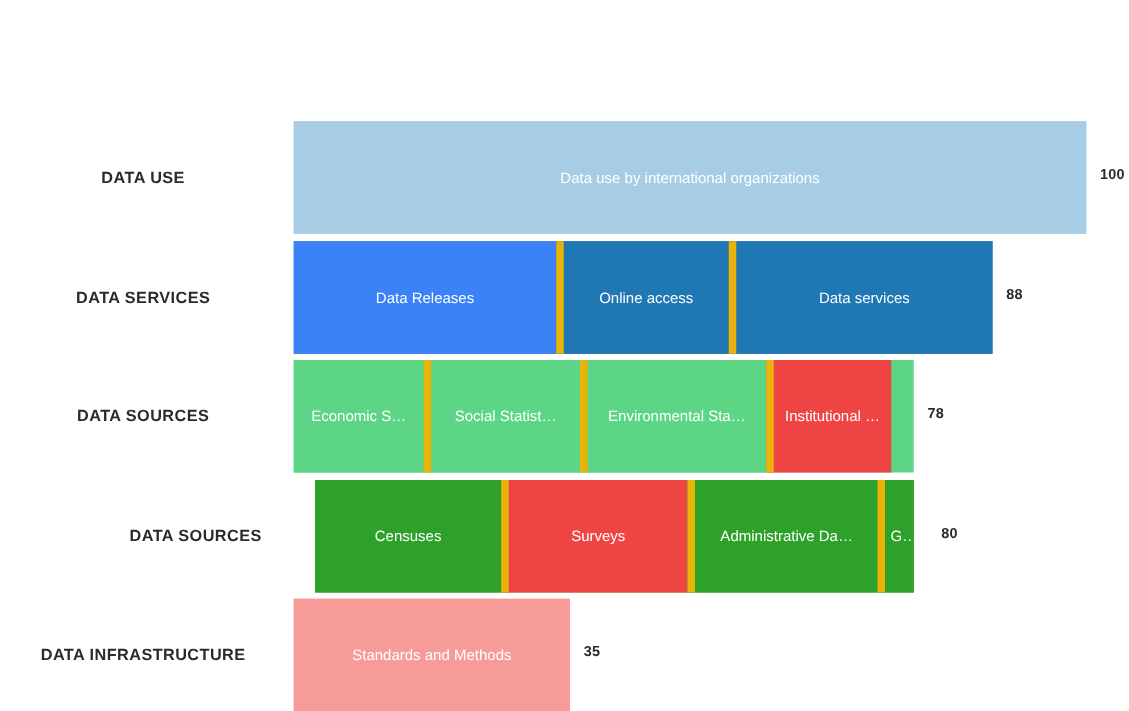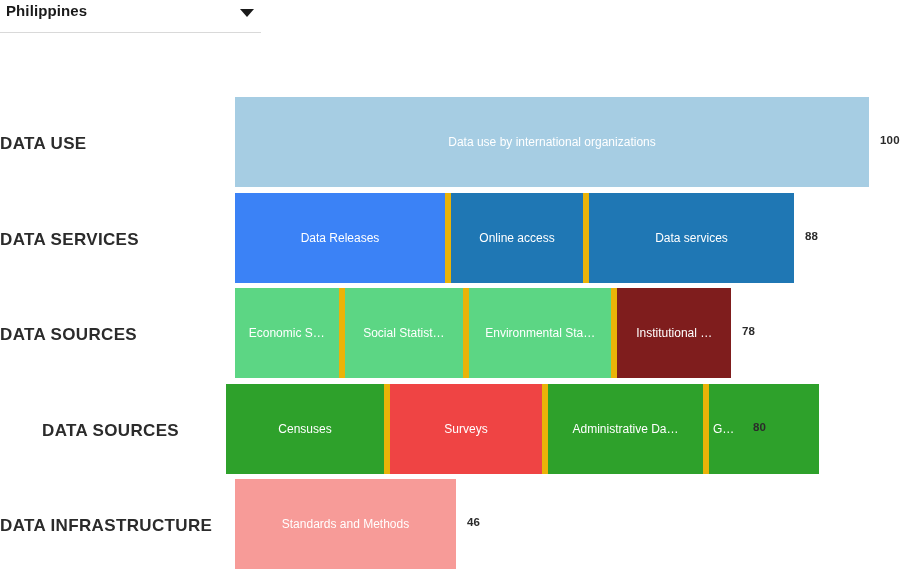--- a/index.html
+++ b/index.html
@@ -65,22 +65,22 @@
   }
   .row {
     position: absolute;
     left: 0;
     width: 903px;
   }
   .row-label {
     position: absolute;
     left: 0;
     width: 229px;
-    text-align: left;
-    font-size: 17px;
+    text-align: center;
+    font-size: 13px;
     font-weight: bold;
     color: #2b2b2b;
     letter-spacing: 0.35px;
     white-space: nowrap;
   }
   .bar {
     position: absolute;
     top: 0;
     height: 100%;
     display: flex;
@@ -115,24 +115,20 @@
     color: #2b2b2b;
     white-space: nowrap;
     letter-spacing: 0.2px;
   }
 </style>
 </head>
 <body>
 
 <div id="app">
 
-  <div class="selector">
-    <span class="selector-label">Philippines</span>
-    <span class="selector-caret"></span>
-  </div>
 
   <div class="chart" id="chart">
       <div class="row" style="top: 97px; height: 90px;">
         <div class="row-label" style="top: 37px;">DATA USE</div>
         <div class="bar" style="left: 235px; width: 634px; background: rgb(166, 205, 227);">
           <div class="seg" style="width: 634px; background: rgb(166, 205, 227);">
             <span class="seg-label">Data use by international organizations</span>
           </div>
         </div>
         <div class="row-value" style="left: 880px; top: 37px;">100</div>
@@ -157,29 +153,29 @@
         <div class="bar" style="left: 235px; width: 496px; background: rgb(92, 214, 132);">
           <div class="seg" style="width: 104px; background: rgb(92, 214, 132);">
             <span class="seg-label">Economic S…</span>
           </div>
           <div class="seg" style="width: 125px; background: rgb(92, 214, 132);">
             <span class="seg-label">Social Statist…</span>
           </div>
           <div class="seg" style="width: 149px; background: rgb(92, 214, 132);">
             <span class="seg-label">Environmental Sta…</span>
           </div>
-          <div class="seg" style="width: 120px; background: #7f1d1d;">
+          <div class="seg" style="width: 100px; background: #ef4444;">
             <span class="seg-label">Institutional …</span>
           </div>
         </div>
         <div class="row-value" style="left: 742px; top: 37px;">78</div>
       </div>
       <div class="row" style="top: 383.5px; height: 90px;">
         <div class="row-label" style="top: 37px; padding-left: 42px;">DATA SOURCES</div>
-        <div class="bar" style="left: 226px; width: 593px; background: rgb(46, 161, 43);">
+        <div class="bar" style="left: 252px; width: 479px; background: rgb(46, 161, 43); justify-content: center;">
           <div class="seg" style="width: 158px; background: rgb(46, 161, 43);">
             <span class="seg-label">Censuses</span>
           </div>
           <div class="seg" style="width: 158px; background: #ef4444;">
             <span class="seg-label">Surveys</span>
           </div>
           <div class="seg" style="width: 161px; background: rgb(46, 161, 43);">
             <span class="seg-label">Administrative Da…</span>
           </div>
           <div class="seg" style="width: 30px; background: rgb(46, 161, 43);">
@@ -188,17 +184,17 @@
         </div>
         <div class="row-value" style="left: 753px; top: 37px;">80</div>
       </div>
       <div class="row" style="top: 479px; height: 90px;">
         <div class="row-label" style="top: 37px;">DATA INFRASTRUCTURE</div>
         <div class="bar" style="left: 235px; width: 221px; background: rgb(247, 155, 152);">
           <div class="seg" style="width: 221px; background: rgb(247, 155, 152);">
             <span class="seg-label">Standards and Methods</span>
           </div>
         </div>
-        <div class="row-value" style="left: 467px; top: 37px;">46</div>
+        <div class="row-value" style="left: 467px; top: 37px;">35</div>
       </div>
     </div>
 
 </div>
 
 </body></html>

